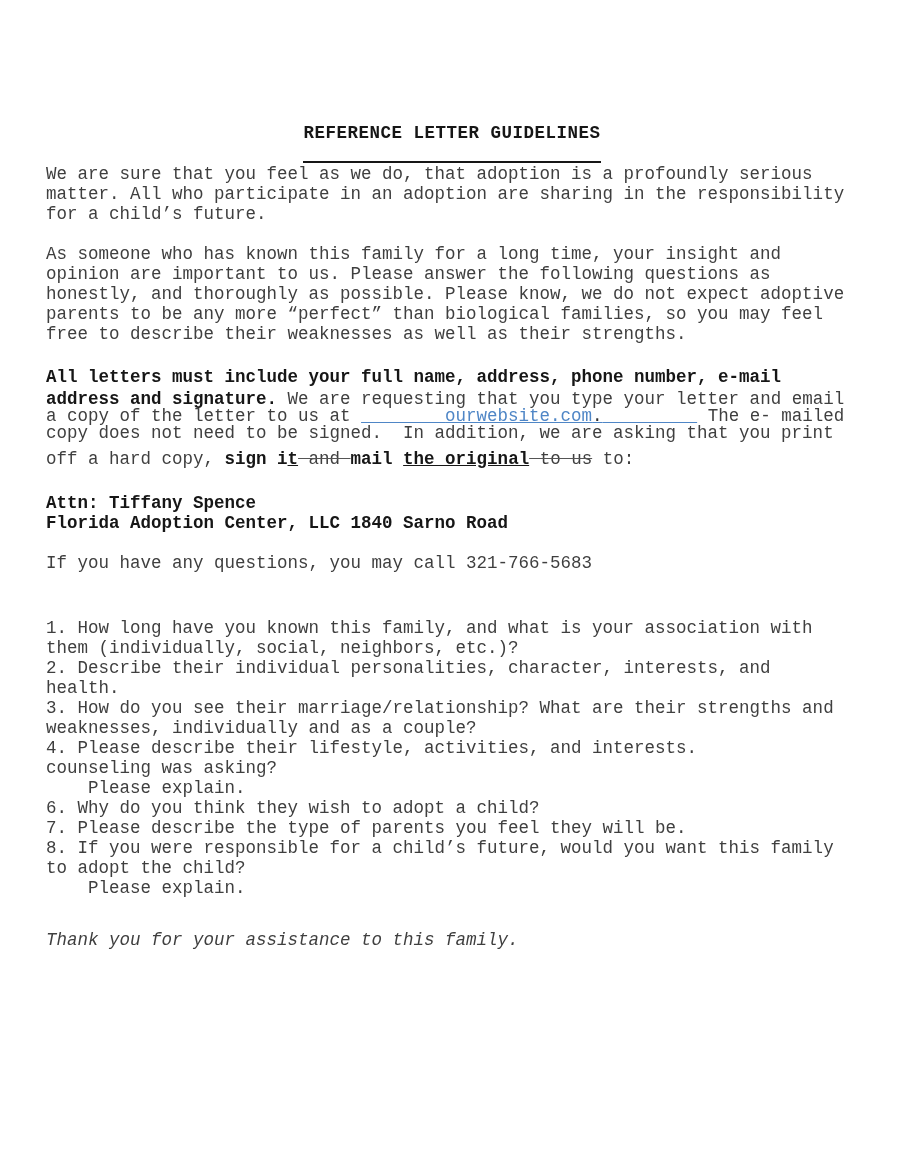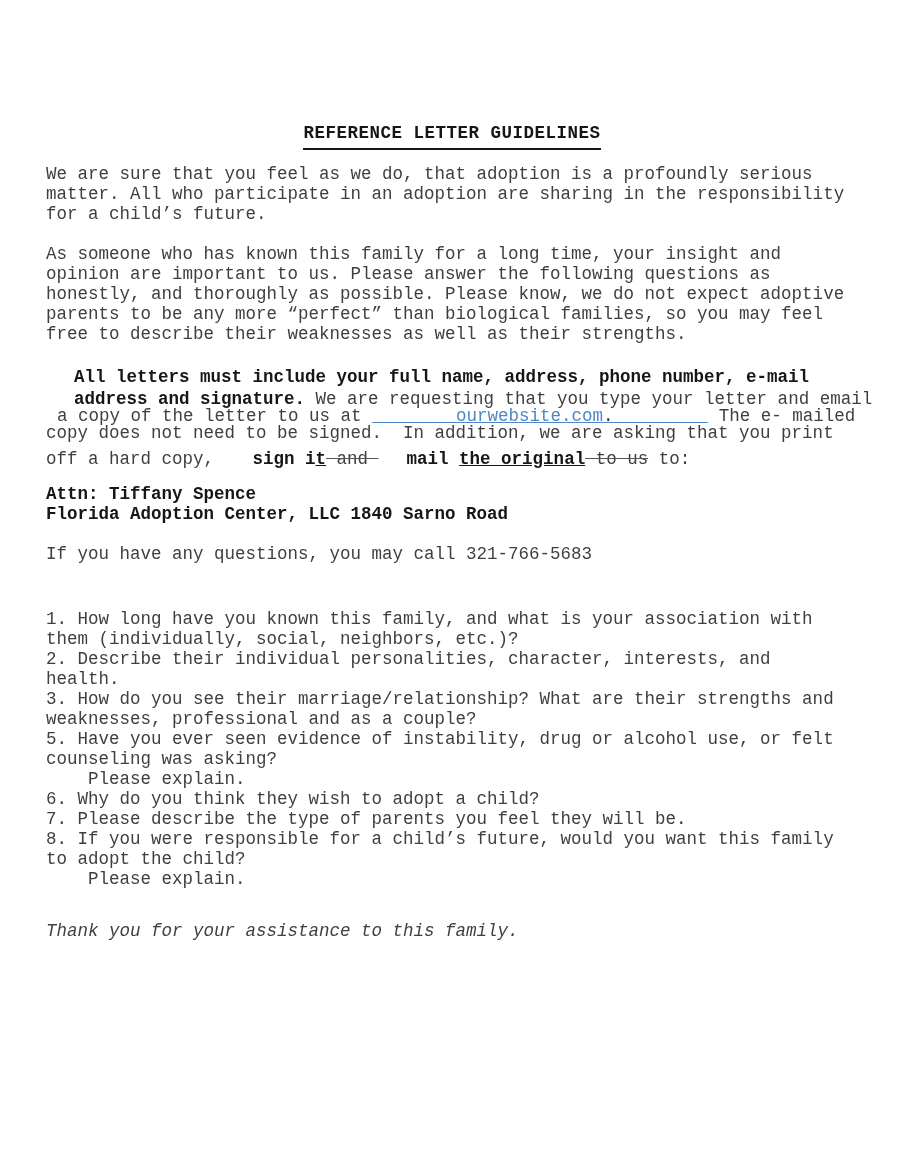--- a/index.html
+++ b/index.html
@@ -31,37 +31,37 @@
   .title{
     text-align:center;
     font-weight:bold;
     color:var(--bold);
     line-height:22px;
     height:22px;
     letter-spacing:0.5px;
   }
   .title .u{
     border-bottom:2px solid var(--bold);
-    padding-bottom:5px;
+    padding-bottom:18px;
   }
   .para{margin-top:20px;}
   .instr{margin-top:23px;}
   .instr .line:nth-child(1){height:22px;}
   .instr .line:nth-child(2){height:17px;font-family:Liberation Mono, monospace;}
-  .instr .line:nth-child(3){height:17px;margin-left:11px;}
+  .instr .line:nth-child(3){height:17px;}
   .instr .line:nth-child(4){height:20px;}
   .instr .line:nth-child(5){margin-top:6px;}
-  .addr{margin-top:15px;font-weight:bold;color:var(--bold);}
+  .addr{margin-top:24px;font-weight:bold;color:var(--bold);}
   .phone{}
   .questions{margin-top:45px;}
   .closing{margin-top:32px;font-style:italic;}
 
   
   .seg-r{}
-  .seg-b{font-weight:bold;color:var(--bold);margin-left:28px;}
+  .seg-b{font-weight:bold;color:var(--bold);}
   .seg-bu{font-weight:bold;color:var(--bold);text-decoration:underline;text-decoration-color:var(--bold);}
   .seg-st{text-decoration:line-through;text-decoration-color:#555;}
   .seg-lk{color:var(--link);text-decoration:underline;text-decoration-color:var(--link);cursor:pointer;}
   .seg-ub{text-decoration:underline;text-decoration-color:var(--link);}
   .seg-ud{color:#2e2e2e;text-decoration:underline;text-decoration-color:var(--link);}
 </style>
 </head>
 <body>
 
 <div class="page">
@@ -102,22 +102,22 @@
     <div class="para phone">
       <div class="line">If you have any questions, you may call 321-766-5683</div>
     </div>
 
     <div class="para questions">
         <div class="line">1. How long have you known this family, and what is your association with</div>
         <div class="line">them (individually, social, neighbors, etc.)?</div>
         <div class="line">2. Describe their individual personalities, character, interests, and</div>
         <div class="line">health.</div>
         <div class="line">3. How do you see their marriage/relationship? What are their strengths and</div>
-        <div class="line">weaknesses, professional and as a couple?</div>
-        <div class="line">5. Have you ever seen evidence of instability, drug or alcohol use, or felt</div>
+        <div class="line">weaknesses, individually and as a couple?</div>
+        <div class="line">4. Please describe their lifestyle, activities, and interests.</div>
         <div class="line">counseling was asking?</div>
         <div class="line">    Please explain.</div>
         <div class="line">6. Why do you think they wish to adopt a child?</div>
         <div class="line">7. Please describe the type of parents you feel they will be.</div>
         <div class="line">8. If you were responsible for a child’s future, would you want this family</div>
         <div class="line">to adopt the child?</div>
         <div class="line">    Please explain.</div>
       </div>
 
     <div class="para closing">

